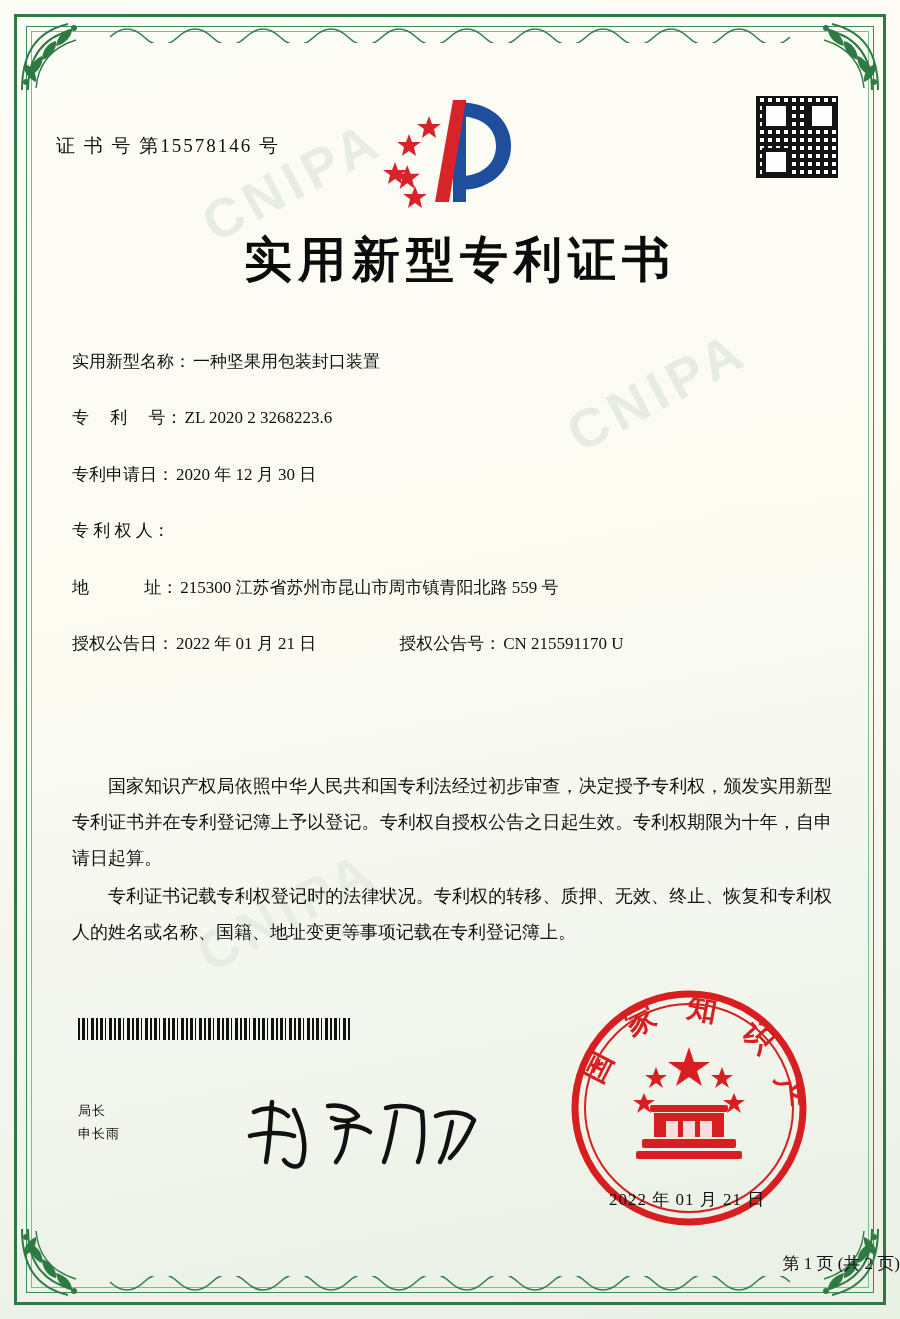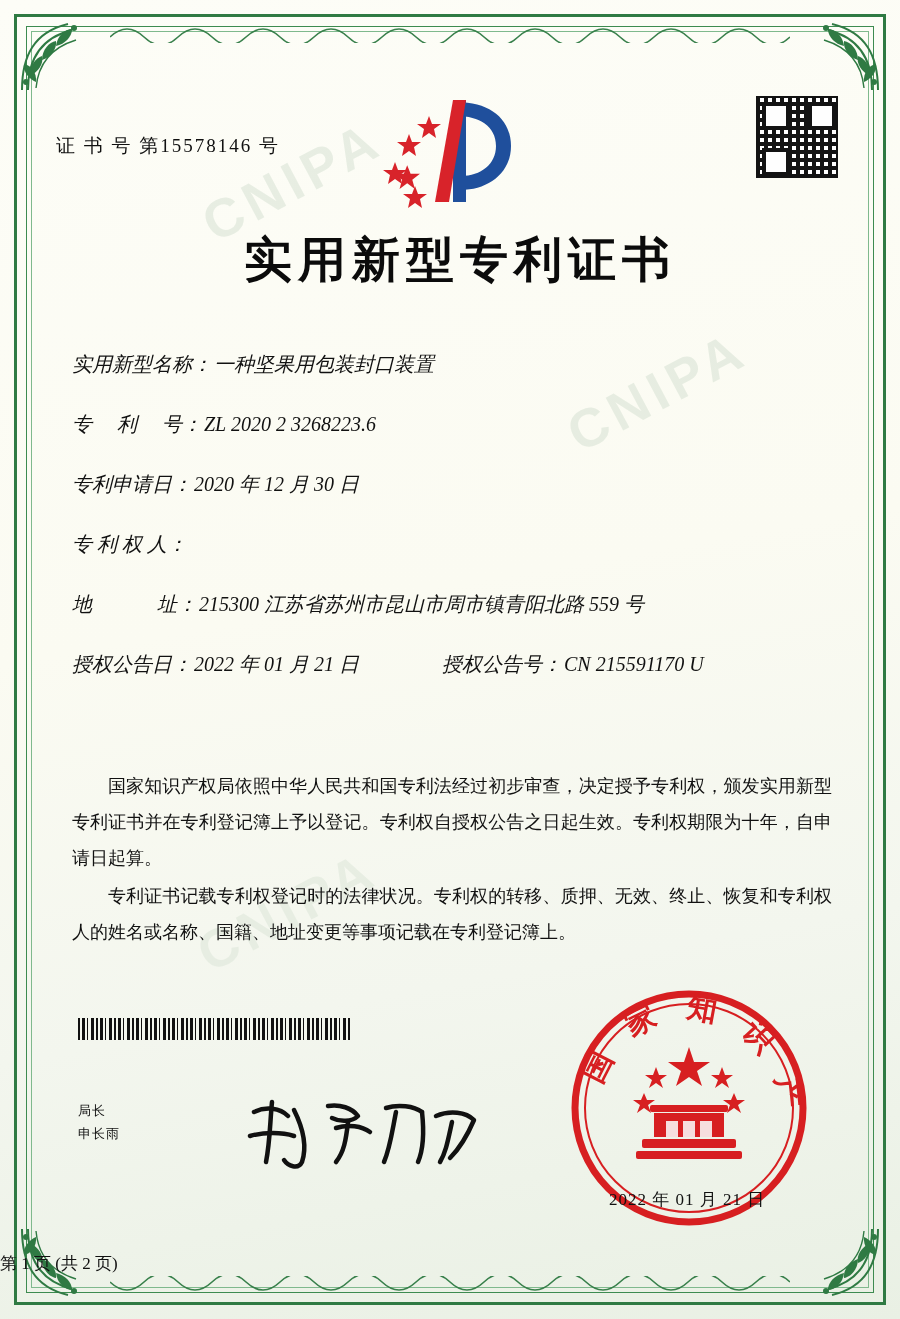--- a/index.html
+++ b/index.html
@@ -134,25 +134,24 @@
   
   .fields {
     position: absolute;
     left: 72px;
     right: 72px;
     top: 352px;
   }
   .field {
     display: flex;
     align-items: center;
-    font-size: 20px;
+    font-size: 17px;
     color: #111;
     margin-bottom: 36px;
     line-height: 1.2;
-    font-style: italic;
   }
   .field .lbl {
     white-space: nowrap;
   }
   .field .val {
     margin-left: 2px;
   }
   .field.pair {
     margin-bottom: 0;
   }
@@ -222,21 +221,21 @@
     text-align: center;
     font-size: 17px;
     color: #111;
     letter-spacing: 1px;
   }
 
   .footer {
     position: absolute;
     left: 0; right: 0;
     bottom: 44px;
-    text-align: left;
+    text-align: right;
     font-size: 17px;
     color: #111;
   }
 </style>
 </head>
 <body>
 
 <div class="page">
 
   <div class="border-outer"></div>

